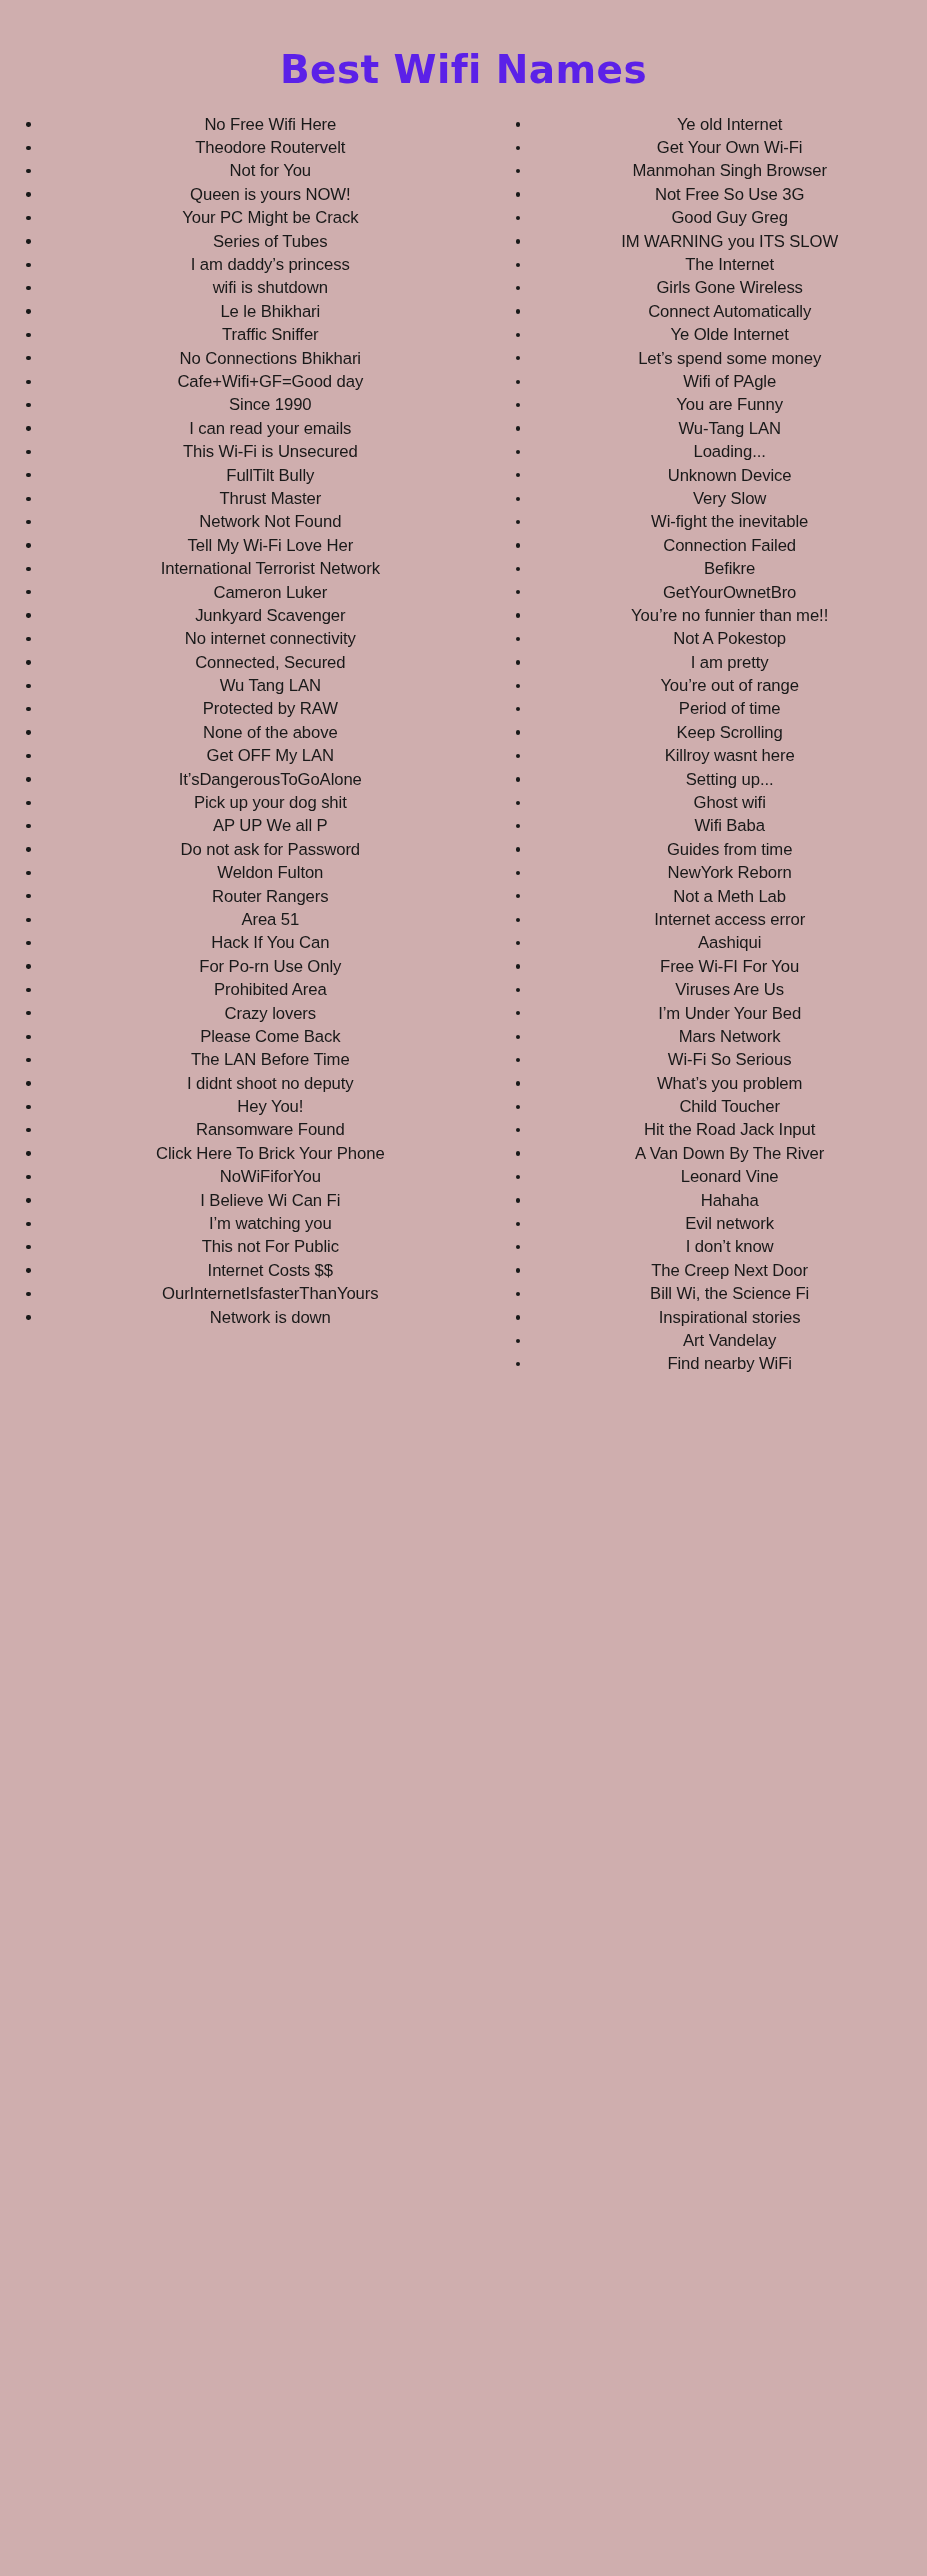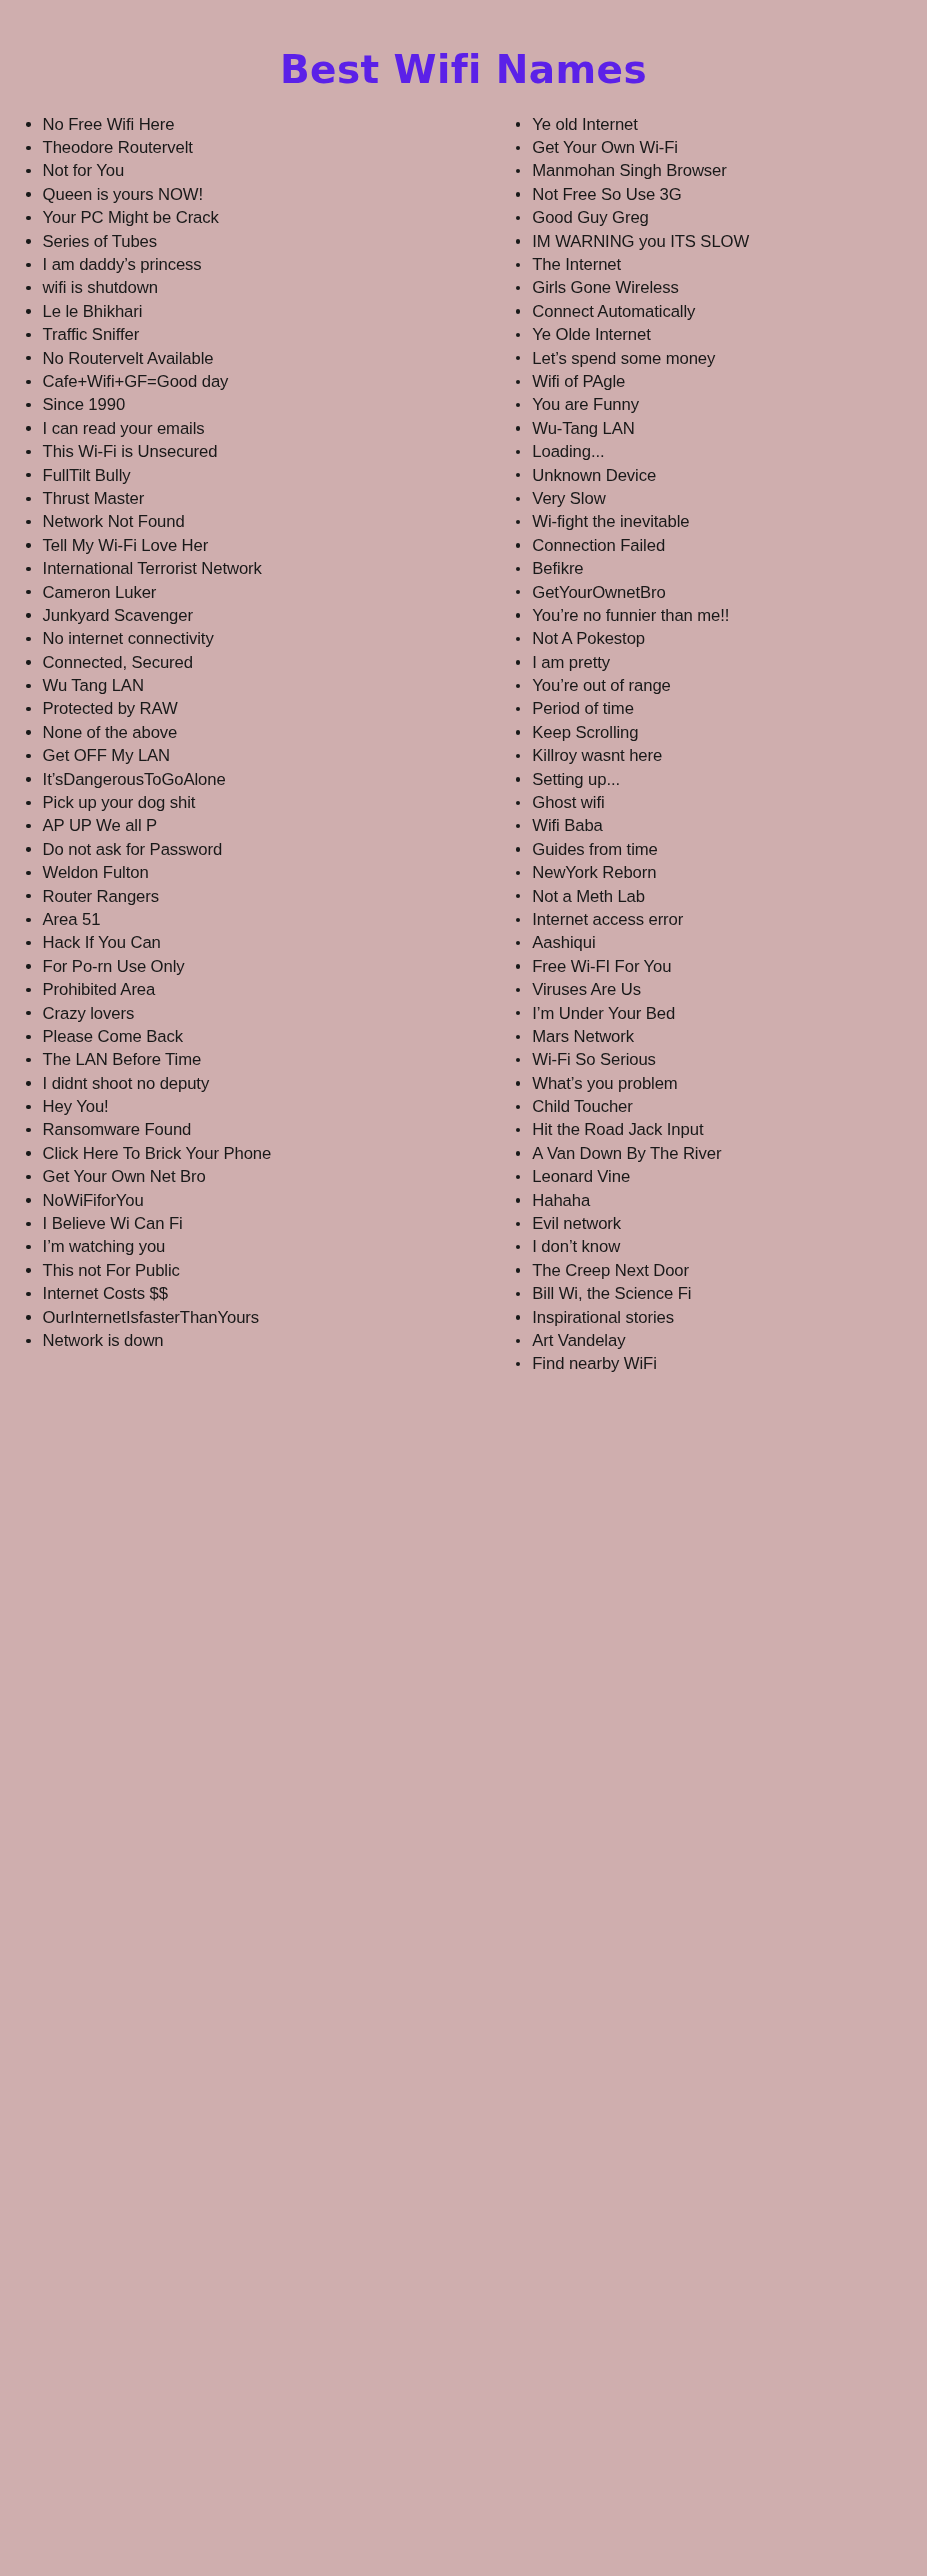--- a/index.html
+++ b/index.html
@@ -37,20 +37,21 @@
   }
   .columns {
     display: flex;
     flex-direction: row;
     align-items: flex-start;
     padding-top: 24px;
     box-sizing: border-box;
   }
   .col {
     box-sizing: border-box;
+    text-align: center;
   }
   .col-left {
     width: 498px;
     padding-left: 22px;
   }
   .col-right {
     width: 429px;
     padding-left: 13.7px;
   }
   ul.wifi-list {
@@ -98,21 +99,21 @@
           <li><span class="bullet"></span><span class="txt">No Free Wifi Here</span></li>
           <li><span class="bullet"></span><span class="txt">Theodore Routervelt</span></li>
           <li><span class="bullet"></span><span class="txt">Not for You</span></li>
           <li><span class="bullet"></span><span class="txt">Queen is yours NOW!</span></li>
           <li><span class="bullet"></span><span class="txt">Your PC Might be Crack</span></li>
           <li><span class="bullet"></span><span class="txt">Series of Tubes</span></li>
           <li><span class="bullet"></span><span class="txt">I am daddy’s princess</span></li>
           <li><span class="bullet"></span><span class="txt">wifi is shutdown</span></li>
           <li><span class="bullet"></span><span class="txt">Le le Bhikhari</span></li>
           <li><span class="bullet"></span><span class="txt">Traffic Sniffer</span></li>
-          <li><span class="bullet"></span><span class="txt">No Routervelt Available</span></li>
+          <li><span class="bullet"></span><span class="txt">No Connections Bhikhari</span></li>
           <li><span class="bullet"></span><span class="txt">Cafe+Wifi+GF=Good day</span></li>
           <li><span class="bullet"></span><span class="txt">Since 1990</span></li>
           <li><span class="bullet"></span><span class="txt">I can read your emails</span></li>
           <li><span class="bullet"></span><span class="txt">This Wi-Fi is Unsecured</span></li>
           <li><span class="bullet"></span><span class="txt">FullTilt Bully</span></li>
           <li><span class="bullet"></span><span class="txt">Thrust Master</span></li>
           <li><span class="bullet"></span><span class="txt">Network Not Found</span></li>
           <li><span class="bullet"></span><span class="txt">Tell My Wi-Fi Love Her</span></li>
           <li><span class="bullet"></span><span class="txt">International Terrorist Network</span></li>
           <li><span class="bullet"></span><span class="txt">Cameron Luker</span></li>
@@ -133,21 +134,20 @@
           <li><span class="bullet"></span><span class="txt">Hack If You Can</span></li>
           <li><span class="bullet"></span><span class="txt">For Po-rn Use Only</span></li>
           <li><span class="bullet"></span><span class="txt">Prohibited Area</span></li>
           <li><span class="bullet"></span><span class="txt">Crazy lovers</span></li>
           <li><span class="bullet"></span><span class="txt">Please Come Back</span></li>
           <li><span class="bullet"></span><span class="txt">The LAN Before Time</span></li>
           <li><span class="bullet"></span><span class="txt">I didnt shoot no deputy</span></li>
           <li><span class="bullet"></span><span class="txt">Hey You!</span></li>
           <li><span class="bullet"></span><span class="txt">Ransomware Found</span></li>
           <li><span class="bullet"></span><span class="txt">Click Here To Brick Your Phone</span></li>
-          <li><span class="bullet"></span><span class="txt">Get Your Own Net Bro</span></li>
           <li><span class="bullet"></span><span class="txt">NoWiFiforYou</span></li>
           <li><span class="bullet"></span><span class="txt">I Believe Wi Can Fi</span></li>
           <li><span class="bullet"></span><span class="txt">I’m watching you</span></li>
           <li><span class="bullet"></span><span class="txt">This not For Public</span></li>
           <li><span class="bullet"></span><span class="txt">Internet Costs $$</span></li>
           <li><span class="bullet"></span><span class="txt">OurInternetIsfasterThanYours</span></li>
           <li><span class="bullet"></span><span class="txt">Network is down</span></li>
         </ul>
     </div>
 

